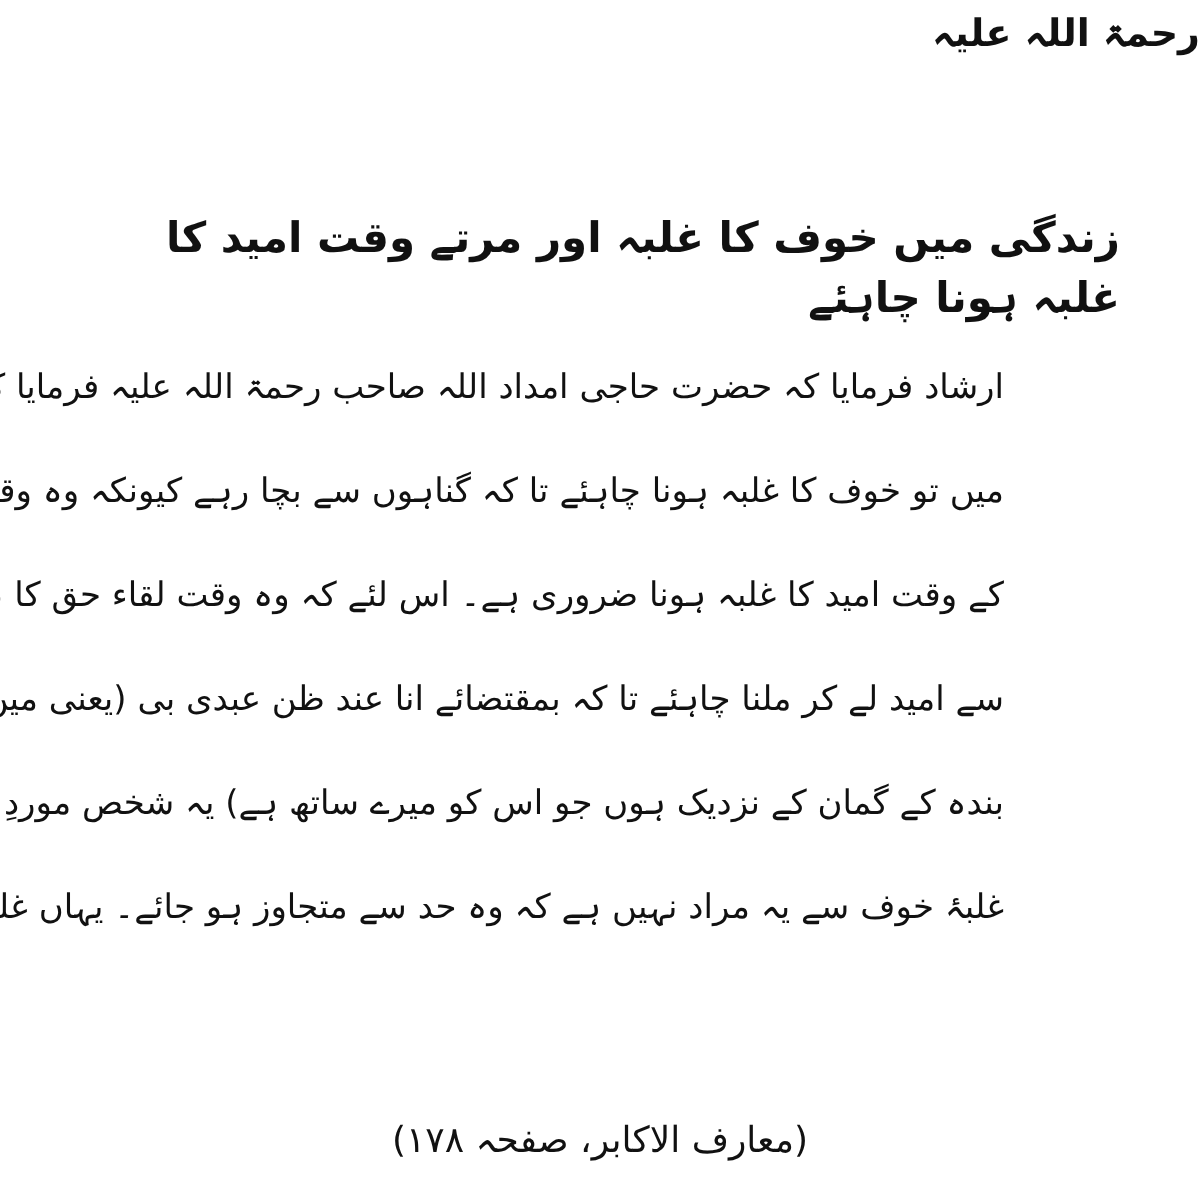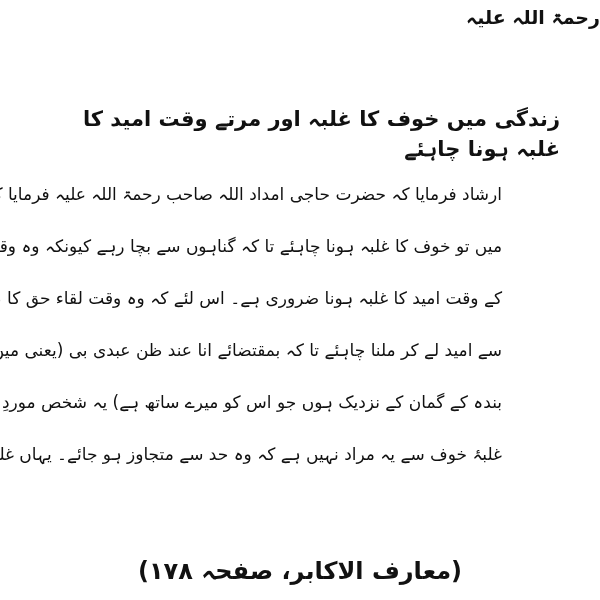--- a/index.html
+++ b/index.html
@@ -54,22 +54,22 @@
       text-align-last: justify;
     }
     .body-line.last {
       text-align-last: right;
     }
     .reference {
       position: absolute;
       top: 557px;
       left: 0; right: 0;
       text-align: center;
-      font-size: 24px;
-      font-weight: bold;
+      font-size: 18px;
+      font-weight: normal;
       line-height: 28px;
     }
   </style>
 </head>
 <body>
 
 <div class="page">
   <div class="honorific">رحمۃ اللہ علیہ</div>
 
   <div class="heading">زندگی میں خوف کا غلبہ اور مرتے وقت امید کا غلبہ ہونا چاہئے</div>

